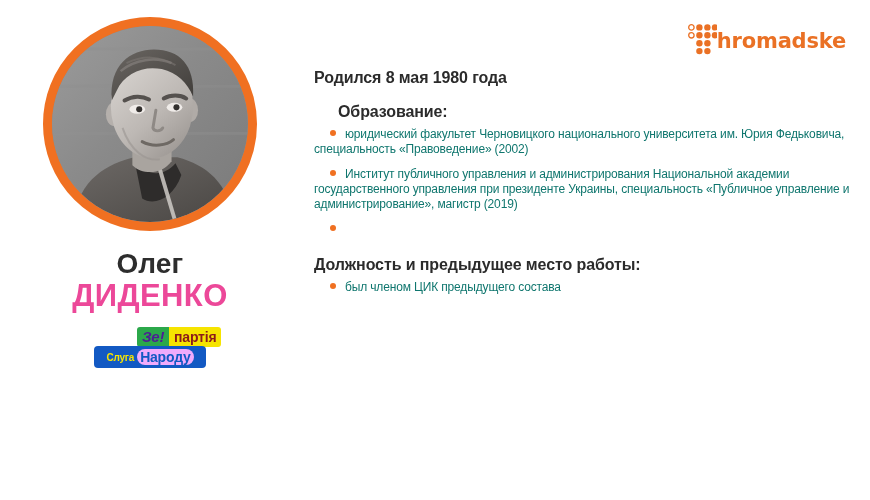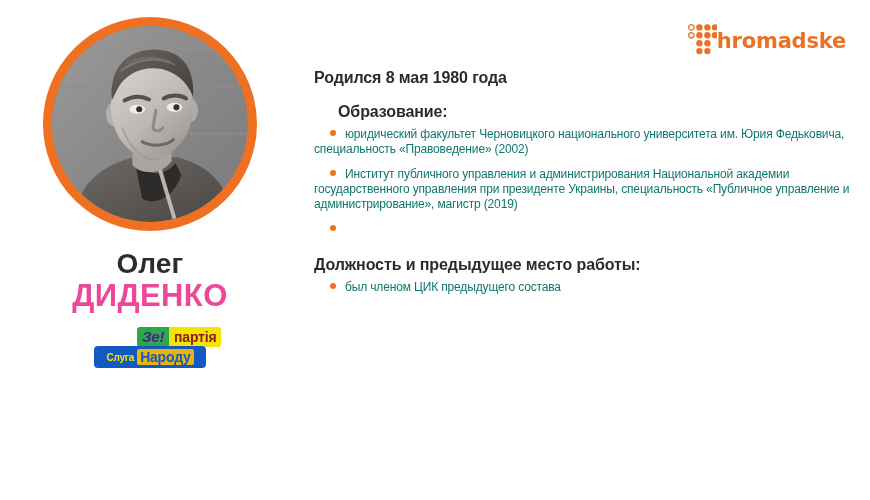--- a/index.html
+++ b/index.html
@@ -151,26 +151,26 @@
     justify-content: center;
     gap: 3px;
   }
   .badge-sluha {
     color: #F6E400;
     font-size: 10px;
     font-weight: 800;
     letter-spacing: -0.2px;
   }
   .badge-narodu {
-    background: #eab308;
+    background: #f0abfc;
     color: #1259C3;
     font-size: 14px;
     font-weight: 800;
     padding: 0 3px;
-    border-radius: 2px;
+    border-radius: 8px;
     letter-spacing: -0.2px;
   }
 
   
   .content {
     position: absolute;
     left: 314px;
     top: 68px;
     width: 540px;
   }

